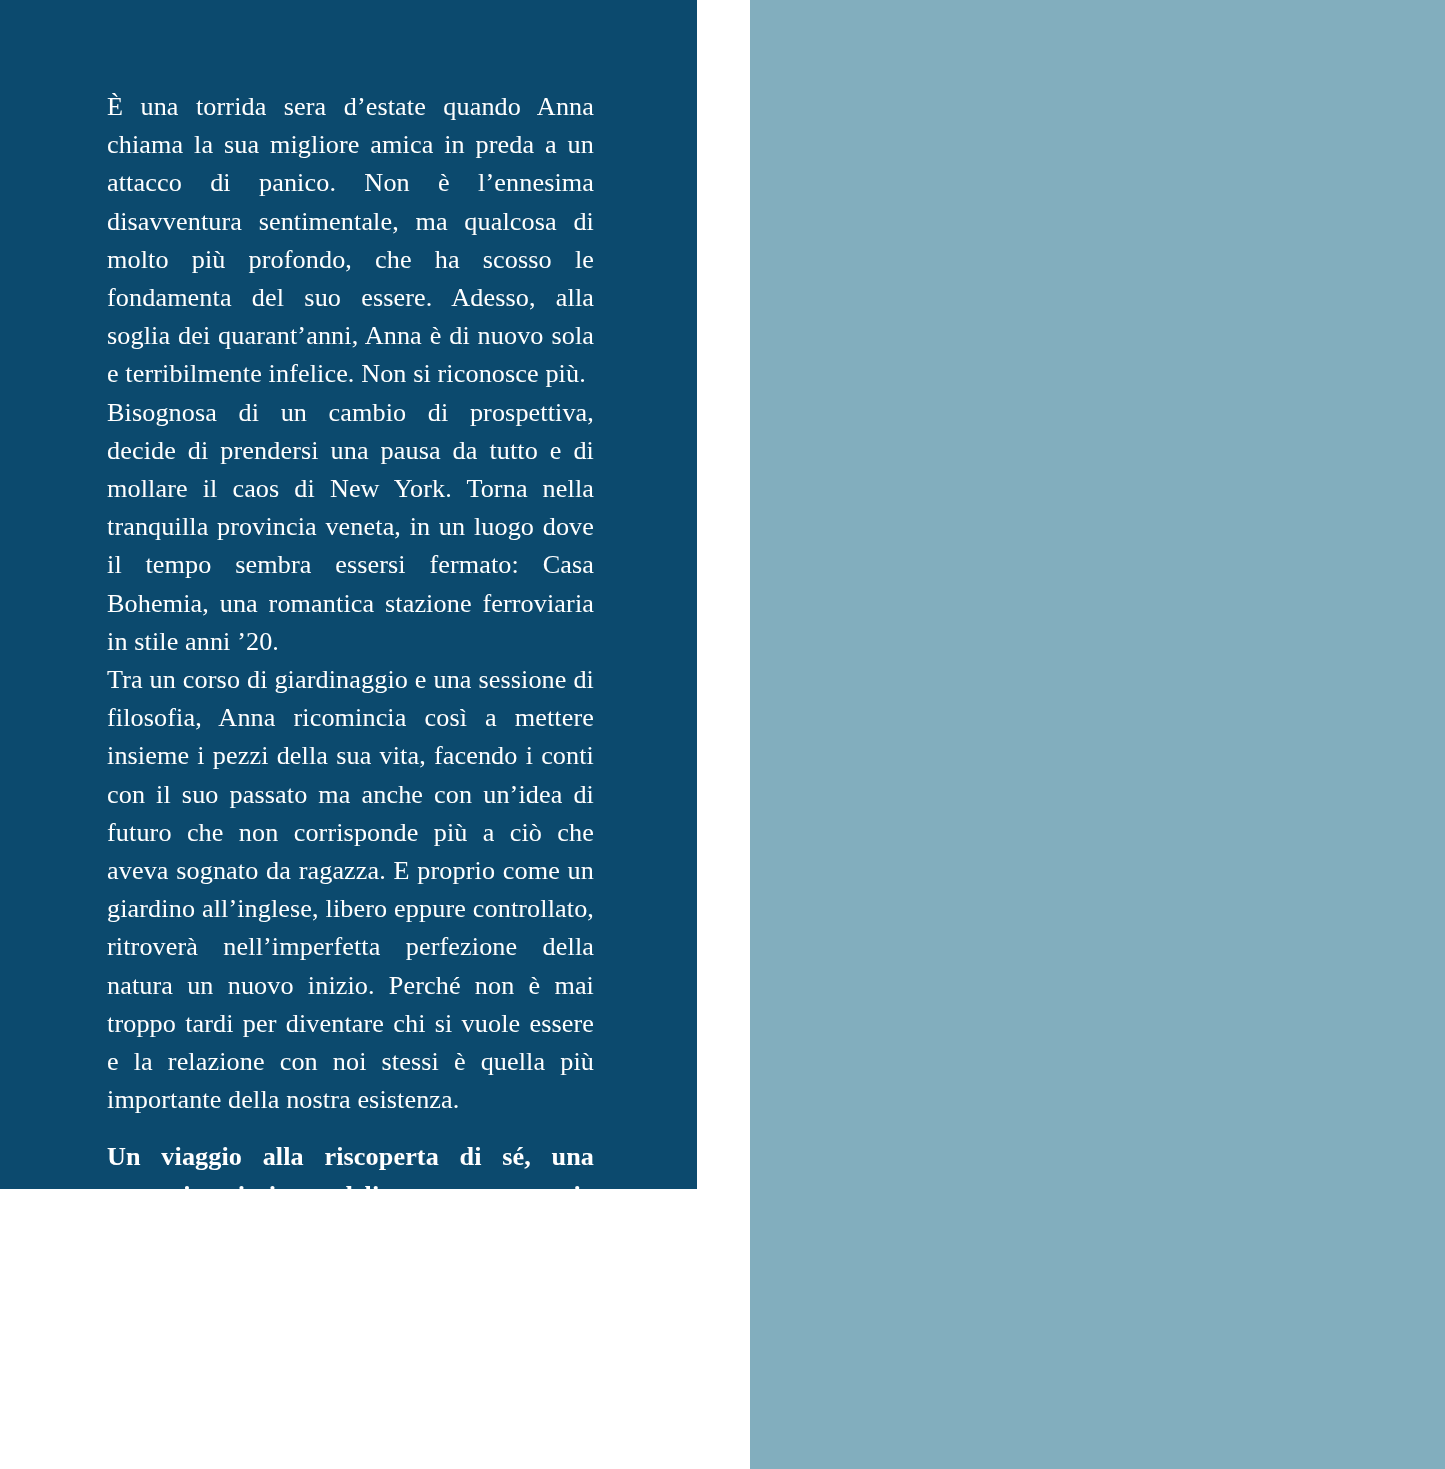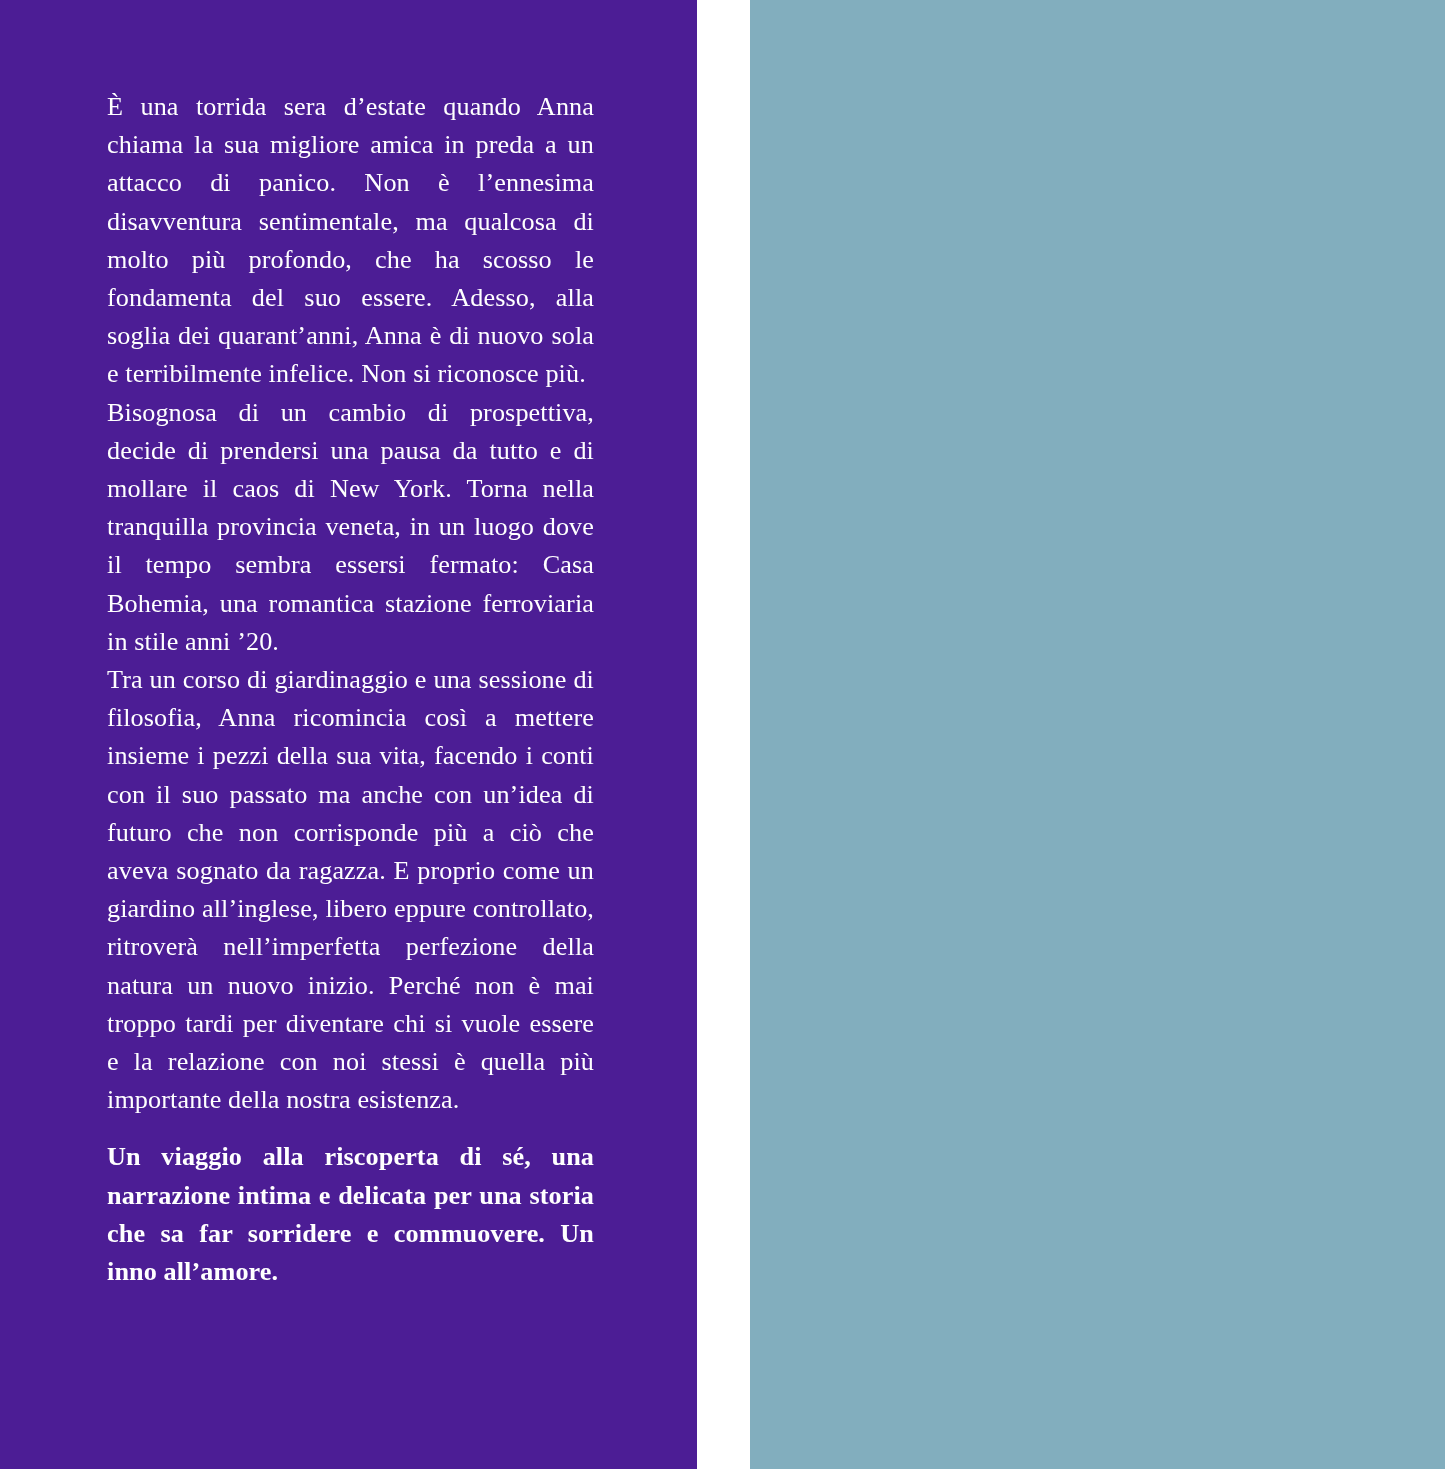--- a/index.html
+++ b/index.html
@@ -21,22 +21,22 @@
     display: flex;
     background: #ffffff;
   }
 
   
   .panel-back {
     position: absolute;
     left: 0;
     top: 0;
     width: 697px;
-    height: 1469px;
-    background: #4c1d95;
+    height: 1189px;
+    background: #0c4a6e;
   }
 
   
   .spine-gap {
     position: absolute;
     left: 697px;
     top: 0;
     width: 53px;
     height: 1469px;
     background: #ffffff;

